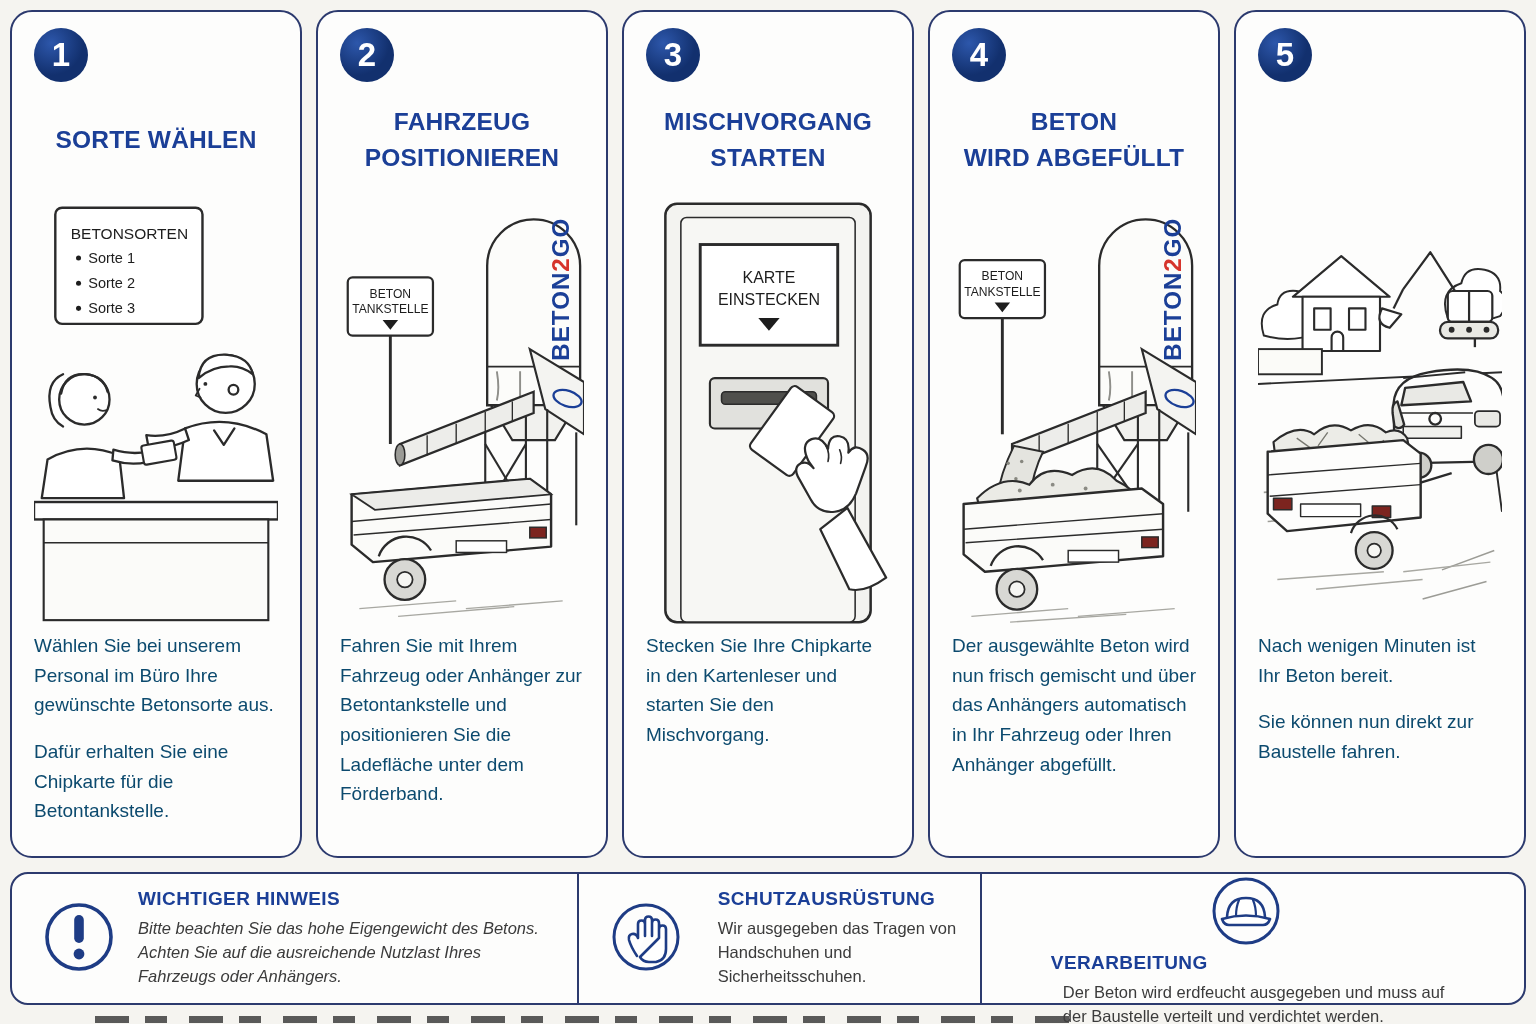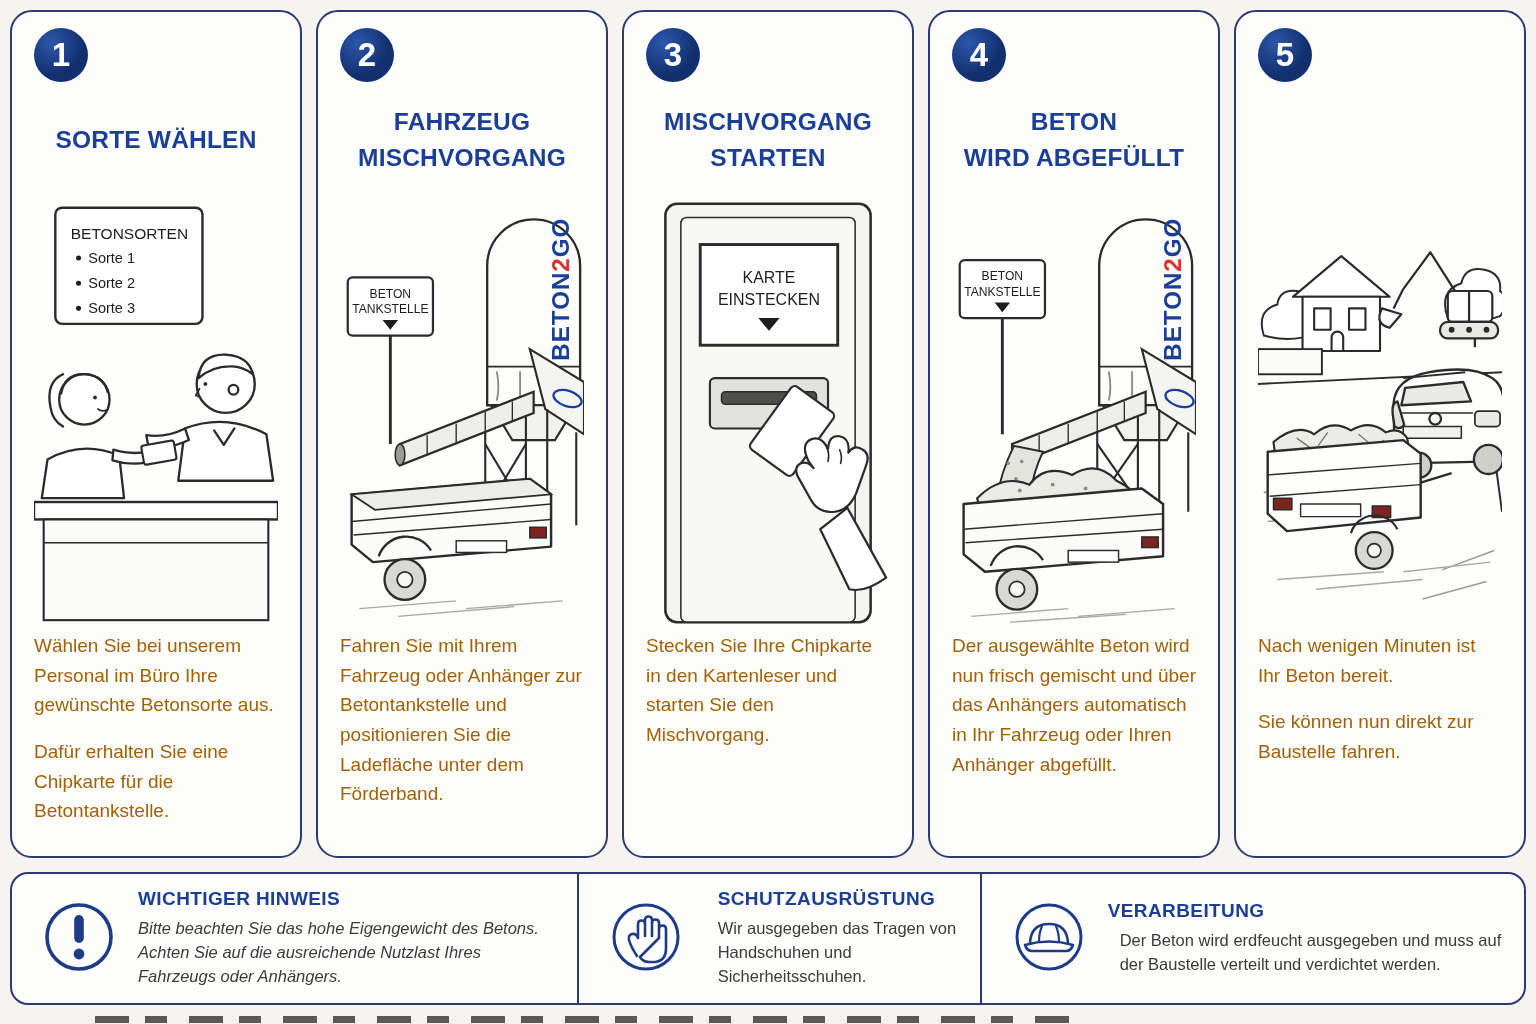--- a/index.html
+++ b/index.html
@@ -24,34 +24,34 @@
   .step-title{
     min-height:108px;margin-top:4px;
     display:flex;align-items:center;justify-content:center;
     text-align:center;white-space:pre-line;
     color:#1b3f97;font-weight:bold;font-size:24.5px;line-height:1.47;
     letter-spacing:0.2px;
   }
   .illu{flex:1;display:flex;align-items:flex-end;justify-content:center;overflow:hidden;}
   .illu svg{display:block;}
   svg text{font-family:"Liberation Sans", sans-serif;}
-  .texts{height:205px;flex:none;font-size:19px;color:#a16207;line-height:1.56;}
+  .texts{height:205px;flex:none;font-size:19px;color:#0c4a6e;line-height:1.56;}
   .texts p{margin:0 0 17px;}
   .texts p:empty{display:none;}
 
   .footer{
     position:absolute;left:10px;top:872px;width:1516px;height:133px;box-sizing:border-box;
     background:#fdfdfc;border:2.5px solid #2c3a6e;border-radius:18px;
     display:flex;align-items:stretch;
   }
   .note{display:flex;align-items:center;height:100%;box-sizing:border-box;padding:0 22px 0 30px;}
   .note + .note{border-left:2px solid #2c3a6e;}
   .note-1{width:37.4%;}
   .note-2{width:26.6%;justify-content:space-between;}
-  .note-3{width:36%;}
+  .note-3{width:36%;flex-direction:column;}
   .note-icon{flex:none;margin-right:22px;}
   .note-title{color:#1b3f97;font-weight:bold;font-size:19px;letter-spacing:0.4px;margin-bottom:7px;}
   .note-text{font-size:16.5px;color:#3b3b3b;line-height:1.45;}
   .note-2 .note-text{max-width:240px;}
   .note-1 .note-text{max-width:430px;font-style:italic;}
   .note-3 .note-text{max-width:400px;margin-left:12px;}
 
   .cut-marks{
     position:absolute;left:95px;top:1016px;width:990px;height:7px;
     background:repeating-linear-gradient(90deg,
@@ -111,21 +111,21 @@
     </div>
     <div class="texts">
       <p>Wählen Sie bei unserem Personal im Büro Ihre gewünschte Betonsorte aus.</p>
       <p>Dafür erhalten Sie eine Chipkarte für die Betontankstelle.</p>
     </div>
   </div>
 
   <div class="card">
     <div class="badge">2</div>
     <div class="step-title">FAHRZEUG
-MISCHVORGANG</div>
+POSITIONIEREN</div>
     <div class="illu">
       <svg width="252" height="436" viewBox="0 0 252 436">
         <g>
           <path d="M152,66 a48,48 0 0 1 96,0 V210 h-96 z" fill="#fcfcfa" stroke="#2b2b2b" stroke-width="2.4"></path>
           <line x1="152" y1="170" x2="248" y2="170" stroke="#2b2b2b" stroke-width="1.8"></line>
           <path d="M162,175 q3,18 0,30 M186,175 v32" stroke="#8f8f8a" stroke-width="2" fill="none"></path>
           <polygon points="156,210 244,210 222,246 178,246" fill="#f1f1ee" stroke="#2b2b2b" stroke-width="2.2"></polygon>
           <text transform="translate(236,164) rotate(-90)" font-size="25" font-weight="bold" letter-spacing="1"><tspan fill="#1b3f97">BETON</tspan><tspan fill="#d6342c">2</tspan><tspan fill="#1b3f97">GO</tspan></text>
         </g>
         <g>

